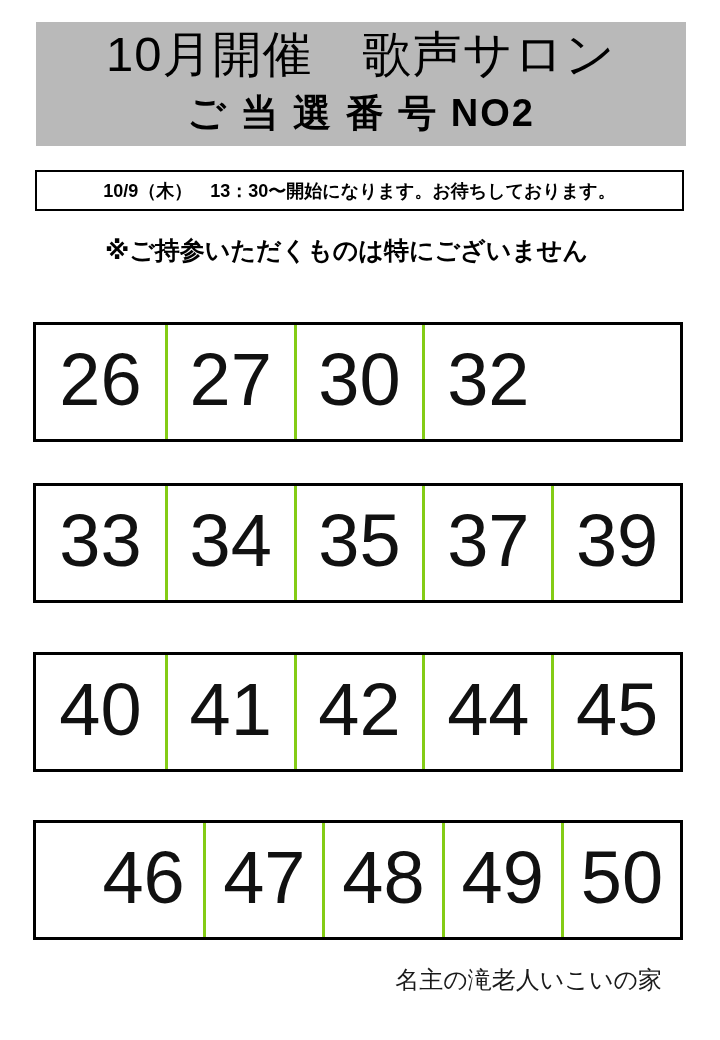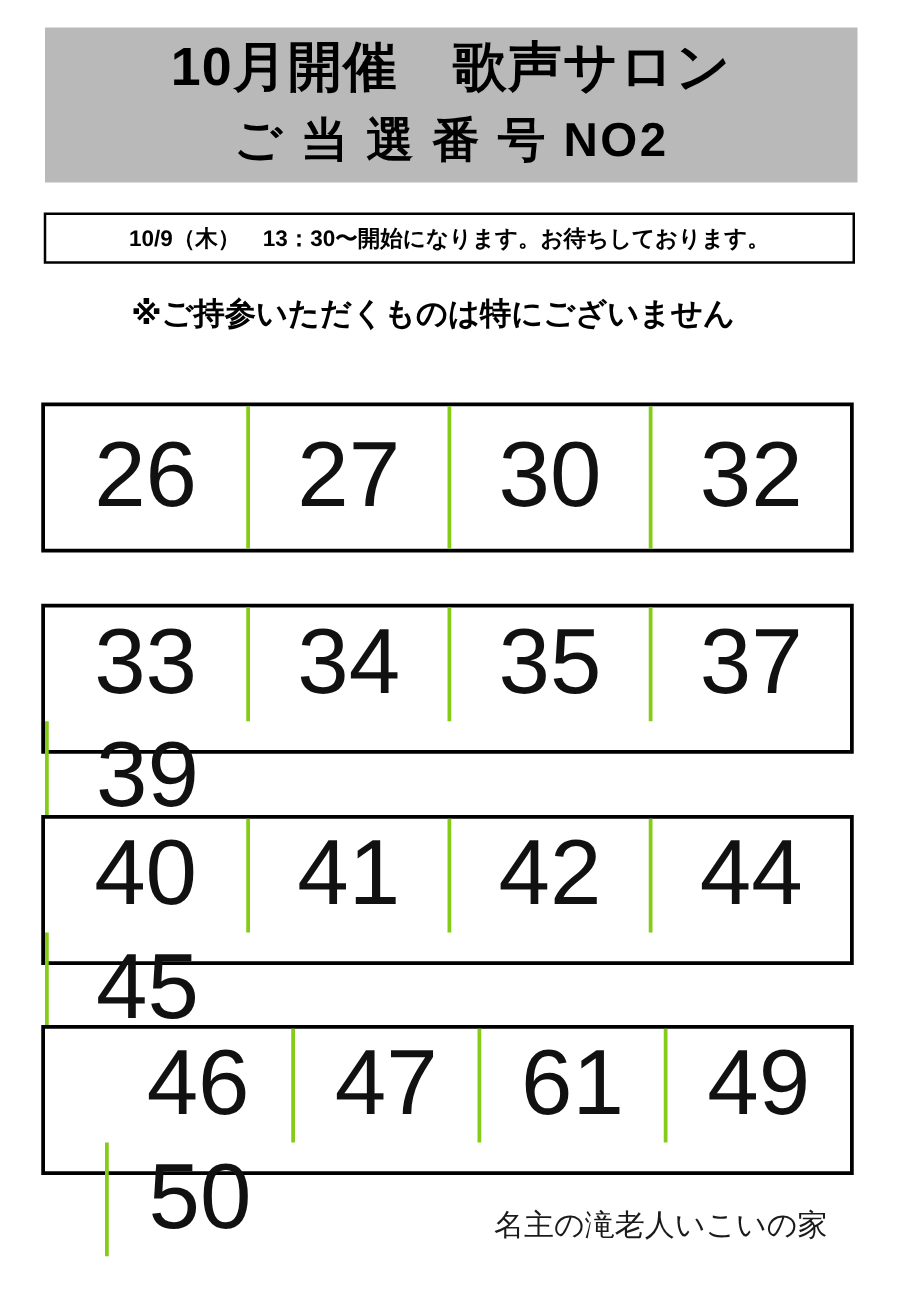--- a/index.html
+++ b/index.html
@@ -23,22 +23,22 @@
     width: 650px;
     height: 124px;
     background: #b9b9b9;
     display: flex;
     flex-direction: column;
     align-items: center;
     justify-content: center;
     text-align: center;
   }
   .banner .line1 {
-    font-size: 43px;
-    font-weight: bold;
+    font-size: 49px;
+    font-weight: normal;
     line-height: 58px;
     letter-spacing: 1px;
     white-space: pre;
   }
   .banner .line2 {
     font-size: 38px;
     font-weight: bold;
     line-height: 60px;
     letter-spacing: 2px;
     white-space: pre;
@@ -68,21 +68,21 @@
     font-weight: bold;
   }
   .num-grid {
     position: absolute;
     left: 33px;
     width: 650px;
     height: 120px;
     box-sizing: border-box;
     border: 3px solid #000000;
     display: grid;
-    grid-template-columns: repeat(4, 1fr);
+    grid-template-columns: repeat(5, 1fr);
     background: #ffffff;
   }
   .num-grid.r1 { top: 322px; }
   .num-grid.r2 { top: 483px; }
   .num-grid.r3 { top: 652px; }
   .num-grid.r4 { top: 820px; padding-left: 48px; }
   .num-cell {
     border-left: 3px solid #84cc16;
     display: flex;
     align-items: center;
@@ -142,20 +142,20 @@
     <div class="num-cell">40</div>
     <div class="num-cell">41</div>
     <div class="num-cell">42</div>
     <div class="num-cell">44</div>
     <div class="num-cell">45</div>
   </div>
 
   <div class="num-grid r4">
     <div class="num-cell">46</div>
     <div class="num-cell">47</div>
-    <div class="num-cell">61</div>
+    <div class="num-cell">48</div>
     <div class="num-cell">49</div>
     <div class="num-cell">50</div>
   </div>
 
   <div class="footer">名主の滝老人いこいの家</div>
 
 </div>
 
 </body></html>

